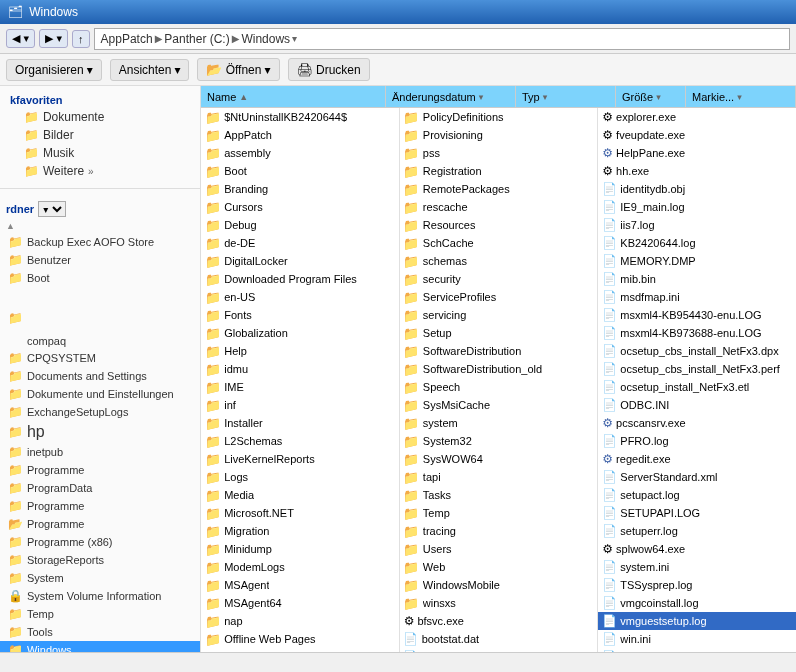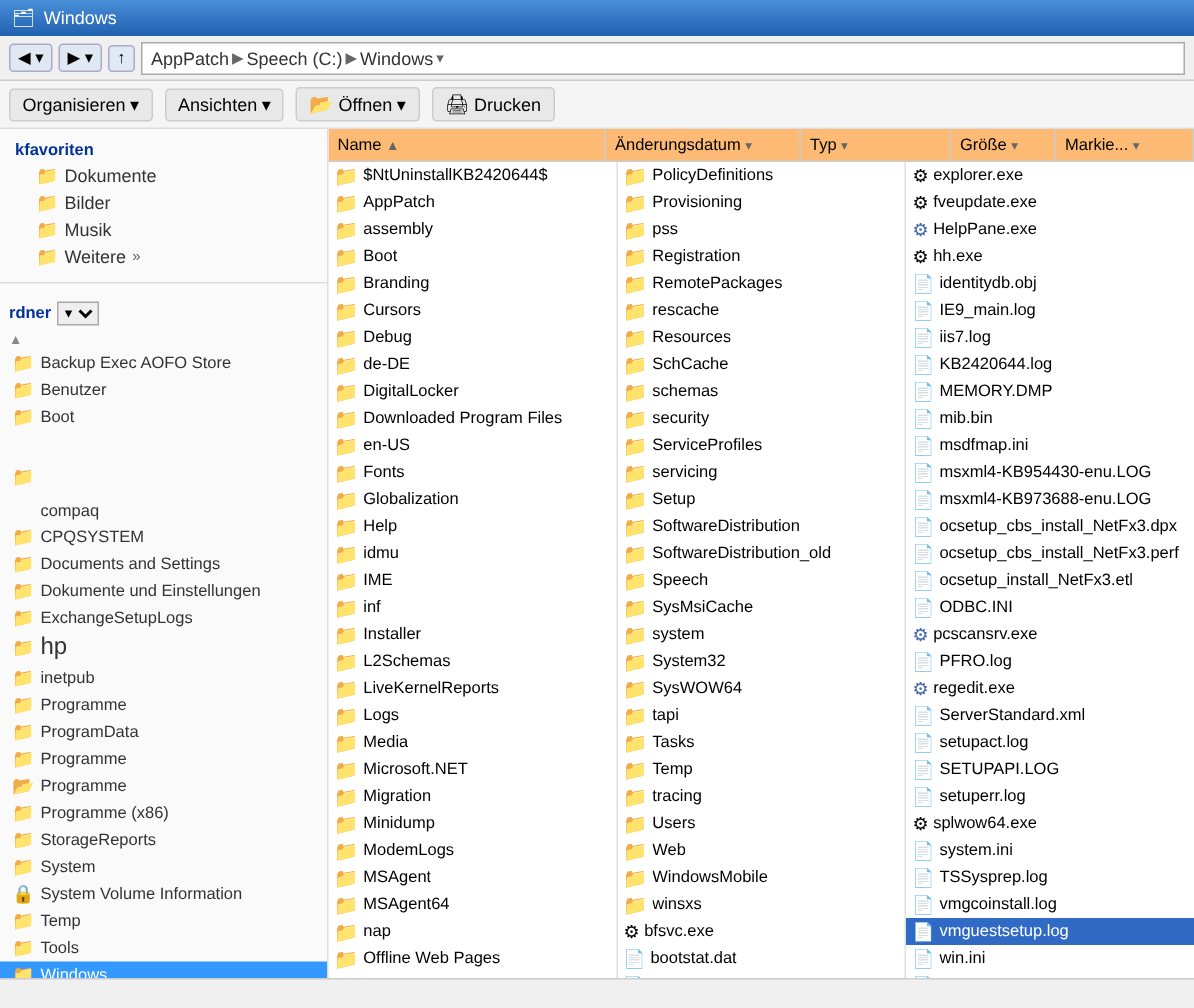--- a/index.html
+++ b/index.html
@@ -77,21 +77,21 @@
     }
     
     
     .main-layout {
       display: flex;
       height: calc(672px - 24px - 30px - 32px - 20px);
     }
     
     
     .left-panel {
-      width: 219px;
+      width: 201px;
       border-right: 1px solid #ddd;
       overflow-y: auto;
       background: #fafafa;
       flex-shrink: 0;
     }
     
     .panel-section { padding: 4px 0; }
     .panel-section-header {
       color: #003399;
       font-weight: bold;
@@ -119,21 +119,21 @@
     .right-panel {
       flex: 1;
       overflow: hidden;
       display: flex;
       flex-direction: column;
     }
     
     
     .col-headers {
       display: flex;
-      background: #fdba74;
+      background: #7dd3fc;
       border-bottom: 1px solid #ccc;
       height: 22px;
       flex-shrink: 0;
     }
     .col-header {
       border-right: 1px solid #ccc;
       padding: 3px 6px;
       font-size: 11px;
       font-weight: normal;
       cursor: pointer;
@@ -208,21 +208,21 @@
 </div>
 
 <div class="toolbar-area">
   <button class="nav-btn">◀ ▾</button>
   <button class="nav-btn">▶ ▾</button>
   <button class="nav-btn">↑</button>
   <div class="address-bar">
     <div class="address-crumbs">
       <span class="crumb">AppPatch</span>
       <span class="crumb-arrow">▶</span>
-      <span class="crumb">Speech (C:)</span>
+      <span class="crumb">Panther (C:)</span>
       <span class="crumb-arrow">▶</span>
       <span class="crumb">Windows</span>
       <span class="crumb-arrow">▾</span>
     </div>
   </div>
 </div>
 
 <div class="action-bar">
   <button class="action-btn">
     <span>Organisieren</span>

